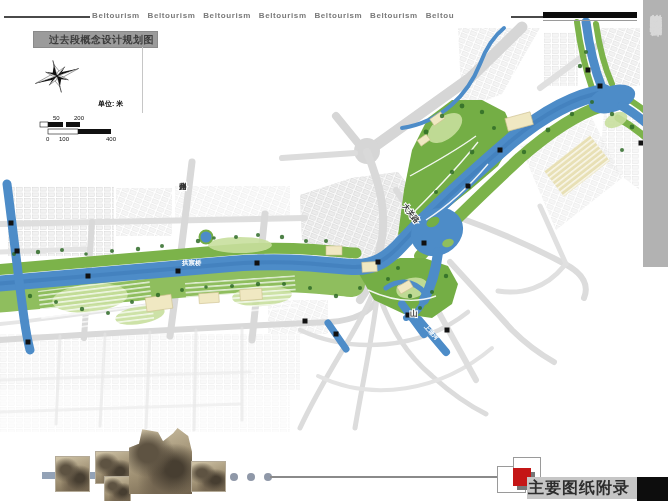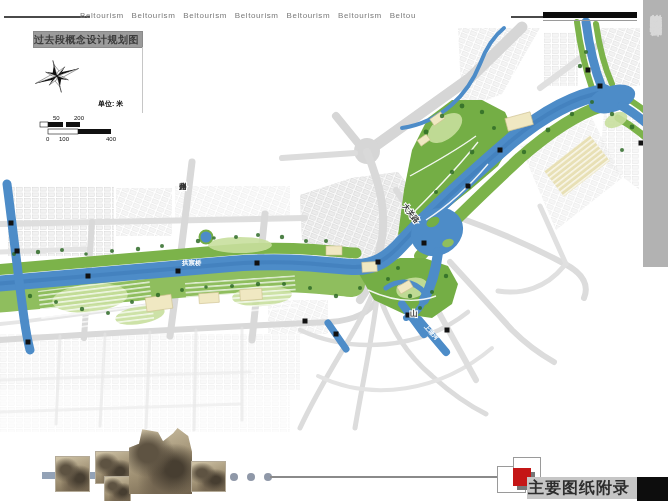--- a/index.html
+++ b/index.html
@@ -2,28 +2,28 @@
 <html><head>
 <meta charset="utf-8">
 <style>
   html,body{margin:0;padding:0;background:#888;}
   .page{position:relative;width:668px;height:501px;background:#fff;overflow:hidden;
         font-family:"Liberation Sans",sans-serif;}
   
   .h-line{position:absolute;height:2px;background:#4a4a4a;}
   .h-line.left{left:4px;top:16px;width:86px;}
   .h-line.right{left:511px;top:16px;width:32px;}
-  .h-brand{position:absolute;left:80px;top:11px;width:424px;font-size:8px;font-weight:normal;
+  .h-brand{position:absolute;left:92px;top:11px;width:424px;font-size:8px;font-weight:bold;
            color:#7a7a7a;letter-spacing:.6px;word-spacing:5px;white-space:nowrap;}
   .h-bar{position:absolute;left:543px;top:12px;width:94px;height:6px;background:#0c0c0c;}
   .h-underline{position:absolute;left:543px;top:20px;width:94px;height:1px;background:#9a9a9a;}
   
   .title-box{position:absolute;left:33px;top:31px;width:108px;height:15px;background:#9b9b9b;
              border:1px solid #8a8a8a;color:#3c3c3c;font-size:10px;font-weight:bold;
-             line-height:15px;padding-left:0;letter-spacing:.5px;white-space:nowrap;}
+             line-height:15px;padding-left:15px;letter-spacing:.5px;white-space:nowrap;}
   .title-tail{position:absolute;left:142px;top:47px;width:1px;height:66px;background:#c6c6c6;}
   
   .sidebar{position:absolute;right:0;top:0;width:25px;height:267px;background:#b2b2b2;}
   .sidebar span{display:block;margin:4px auto 0;writing-mode:vertical-rl;text-orientation:upright;
                 font-size:12px;letter-spacing:.5px;color:#d8d8d8;font-weight:bold;}
   
   .map-svg{position:absolute;left:0;top:0;}
   
   .thumb{position:absolute;border:1px solid #b4aa97;
      background:

